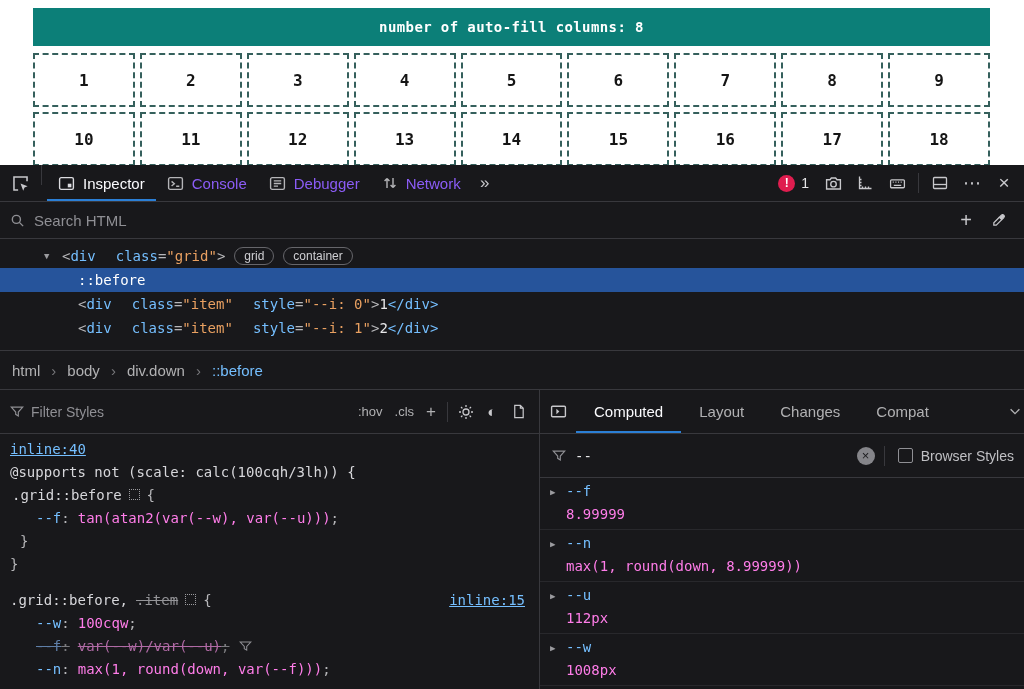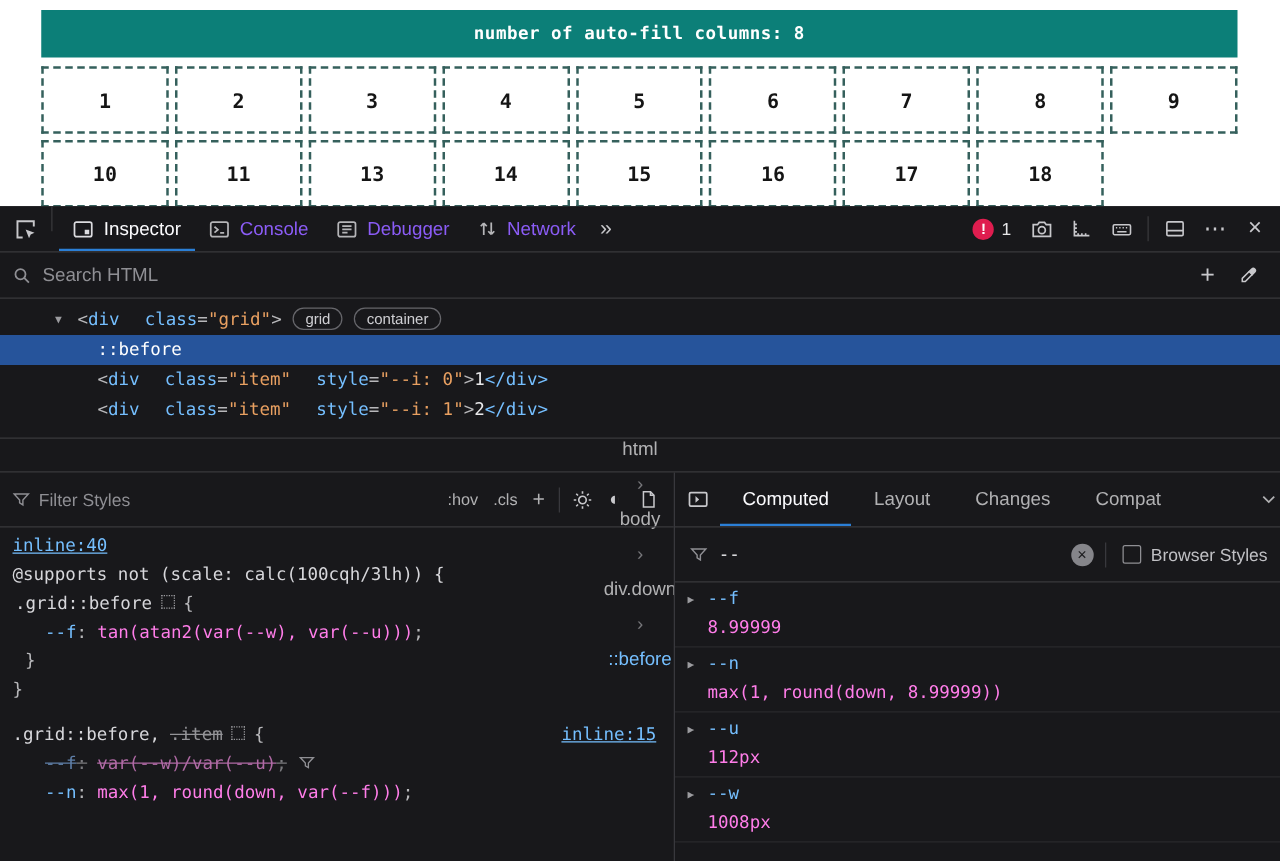--- a/index.html
+++ b/index.html
@@ -52,22 +52,22 @@
   .attr { color:var(--c-blue,#75bfff); }
   .aval { color:var(--c-orange,#e9a061); }
   .pn   { color:#b7b7ba; }
   .txt  { color:#e8e8ea; }
   .sp8  { margin-left:20px; }
   .badge { display:inline-block; border:1px solid #66666b; border-radius:9px; padding:0 9px;
     font-family:"Liberation Sans", sans-serif; font-size:12px; line-height:16px; color:#cfcfd3;
     margin-left:9px; vertical-align:1px; }
 
   
-  .dt-breadcrumb { height:28px; border-top:1px solid #38383d; border-bottom:1px solid #38383d;
-    display:flex; align-items:center; padding:0 12px; gap:11px; font-size:15px;flex-direction:column; }
+  .dt-breadcrumb { height:40px; border-top:1px solid #38383d; border-bottom:1px solid #38383d;
+    display:flex; align-items:center; padding:0 12px; gap:11px; font-size:15px; }
   .crumb { background:none; border:none; color:#b1b1b3; font-size:15px; font-family:"Liberation Sans",sans-serif; }
   .crumb.selected { color:var(--c-blue,#75bfff); }
   .crumb-sep { color:#77777b; font-size:15px; }
 
   
   .dt-bottom { flex:1; display:flex; min-height:0; }
   .rules-pane { width:540px; flex:0 0 540px; border-right:1px solid #38383d; display:flex; flex-direction:column; }
   .computed-pane { flex:1; display:flex; flex-direction:column; min-width:0; }
 
   
@@ -127,20 +127,21 @@
       <div class="cell">2</div>
       <div class="cell">3</div>
       <div class="cell">4</div>
       <div class="cell">5</div>
       <div class="cell">6</div>
       <div class="cell">7</div>
       <div class="cell">8</div>
       <div class="cell">9</div>
       <div class="cell">10</div>
       <div class="cell">11</div>
+      <div class="cell">12</div>
       <div class="cell">13</div>
       <div class="cell">14</div>
       <div class="cell">15</div>
       <div class="cell">16</div>
       <div class="cell">17</div>
       <div class="cell">18</div>
     </div>
   </section>
 
   <section class="devtools">
@@ -316,20 +317,23 @@
           <div class="r-line decl">
             <span class="prop">--f</span><span class="punc">:</span><span class="val">tan(atan2(var(--w), var(--u)))</span><span class="punc">;</span>
           </div>
           <div class="r-line" style="padding-left:20px"><span class="punc">}</span></div>
           <div class="r-line"><span class="punc">}</span></div>
           <div class="r-gap"></div>
           <div class="r-line">
             <span class="sel">.grid::before,</span><span class="sel dead">.item</span><span class="target-icon"></span><span class="punc">{</span>
             <a class="r-link link-right">inline:15</a>
           </div>
+          <div class="r-line decl">
+            <span class="prop">--w</span><span class="punc">:</span><span class="val">100cqw</span><span class="punc">;</span>
+          </div>
           <div class="r-line decl struck">
             <span class="prop">--f</span><span class="punc">:</span><span class="val">var(--w)/var(--u)</span><span class="punc">;</span><span class="inline-funnel"><svg width="13" height="13" viewBox="0 0 16 16" fill="none" stroke="currentColor" stroke-width="1.3">
                   <path d="M1.5 2.5h13l-5 5.5v4.5l-3-1.8V8z"></path>
                 </svg></span>
           </div>
           <div class="r-line decl">
             <span class="prop">--n</span><span class="punc">:</span><span class="val">max(1, round(down, var(--f)))</span><span class="punc">;</span>
           </div>
         </div>
       </div>

